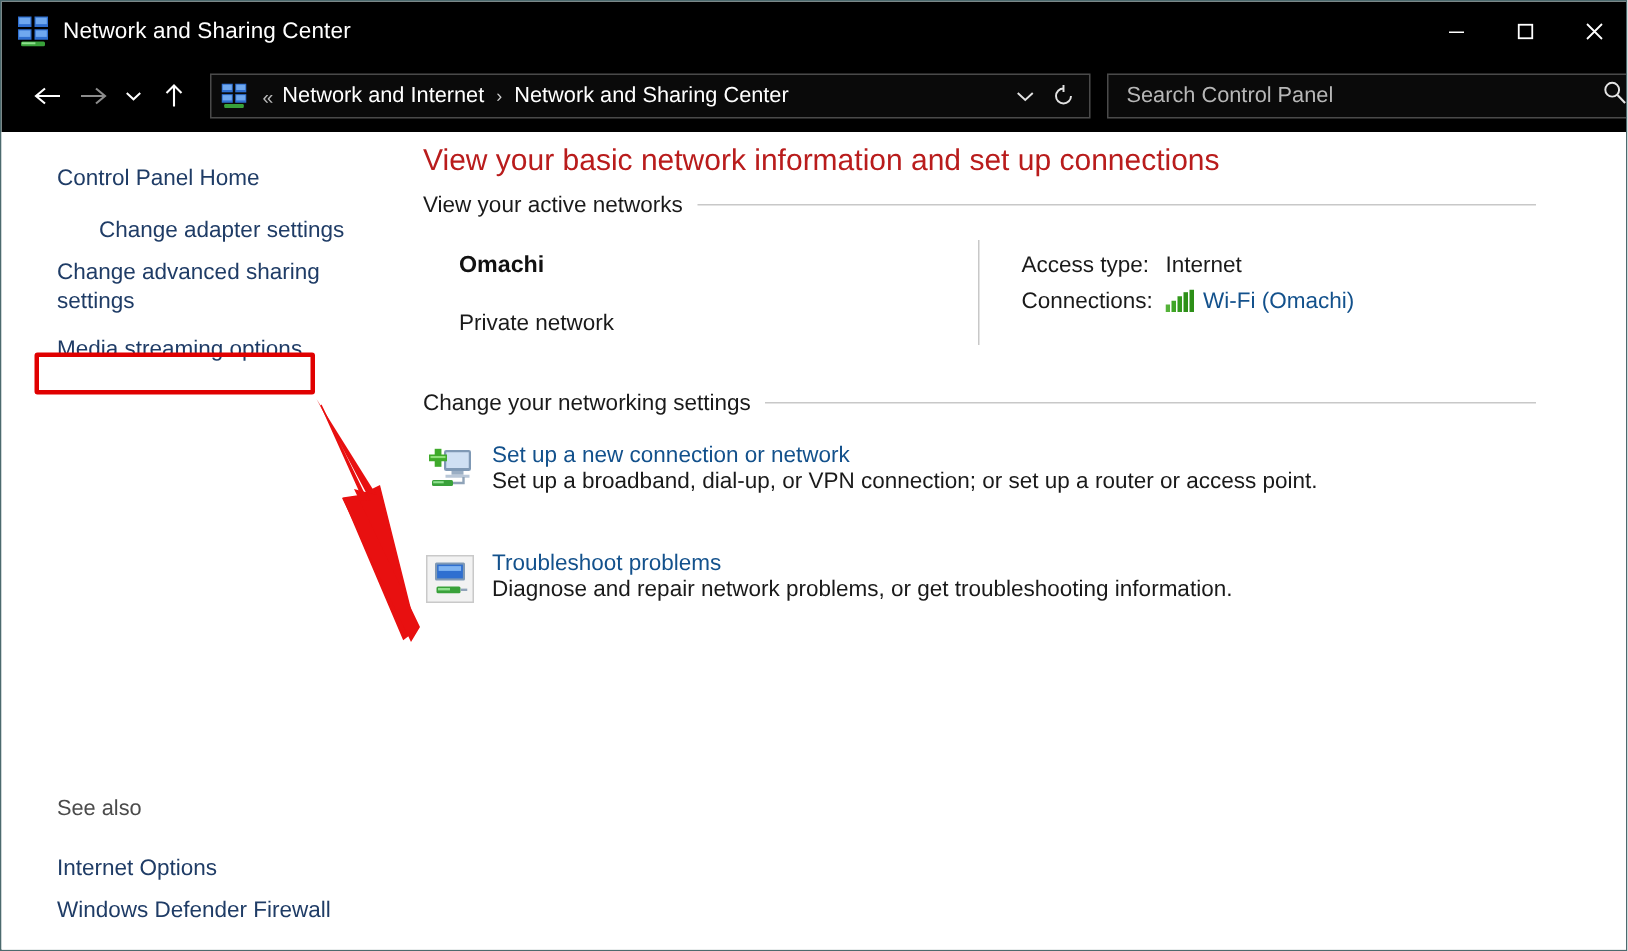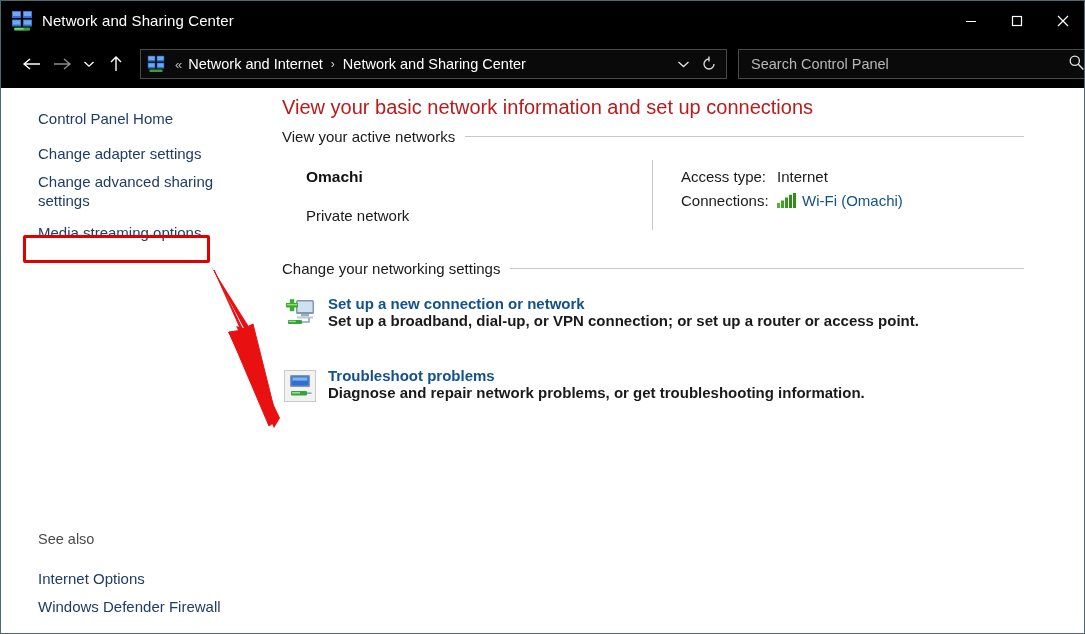--- a/index.html
+++ b/index.html
@@ -123,21 +123,21 @@
   }
   .side-link {
     position: absolute;
     left: 37px;
     color: #1f3c66;
     font-size: 15px;
     line-height: 19px;
     cursor: pointer;
   }
   .side-link.home { top: 21px; }
-  .side-link.adapter { top: 56px; }
+  .side-link.adapter { top: 56px; margin-left: 28px; }
   .side-link.advanced { top: 84px; width: 180px; }
   .side-link.media { top: 135px; }
 
   .see-also-label {
     position: absolute; left: 37px; top: 443px;
     color: #4b4b4b; font-size: 14.5px;
   }
   .side-link.inetopts { top: 481px; }
   .side-link.firewall { top: 509px; }
 
@@ -205,21 +205,20 @@
   .kv { display: flex; align-items: center; margin-bottom: 7px; }
   .kv .k { width: 96px; font-size: 15px; color: #1a1a1a; }
   .kv .v { font-size: 15px; color: #1a1a1a; }
   .kv .v.link { color: #13518c; cursor: pointer; }
   .wifi-bars { width: 19px; height: 15px; margin-right: 6px; flex: none; display:block; }
 
   .task {
     position: absolute; left: 16px;
     width: 742px;
     display: flex;
-    font-weight: bold;
   }
   .task-1 { top: 206px; }
   .task-2 { top: 278px; }
   .task-icon { width: 36px; height: 36px; flex: none; margin-right: 10px; margin-top: 2px; position: relative; }
   .task-body { padding-top: 1px; }
   .task-link {
     color: #13518c; font-size: 15px; cursor: pointer; display: block;
   }
   .task-desc {
     color: #1a1a1a; font-size: 15px; 

